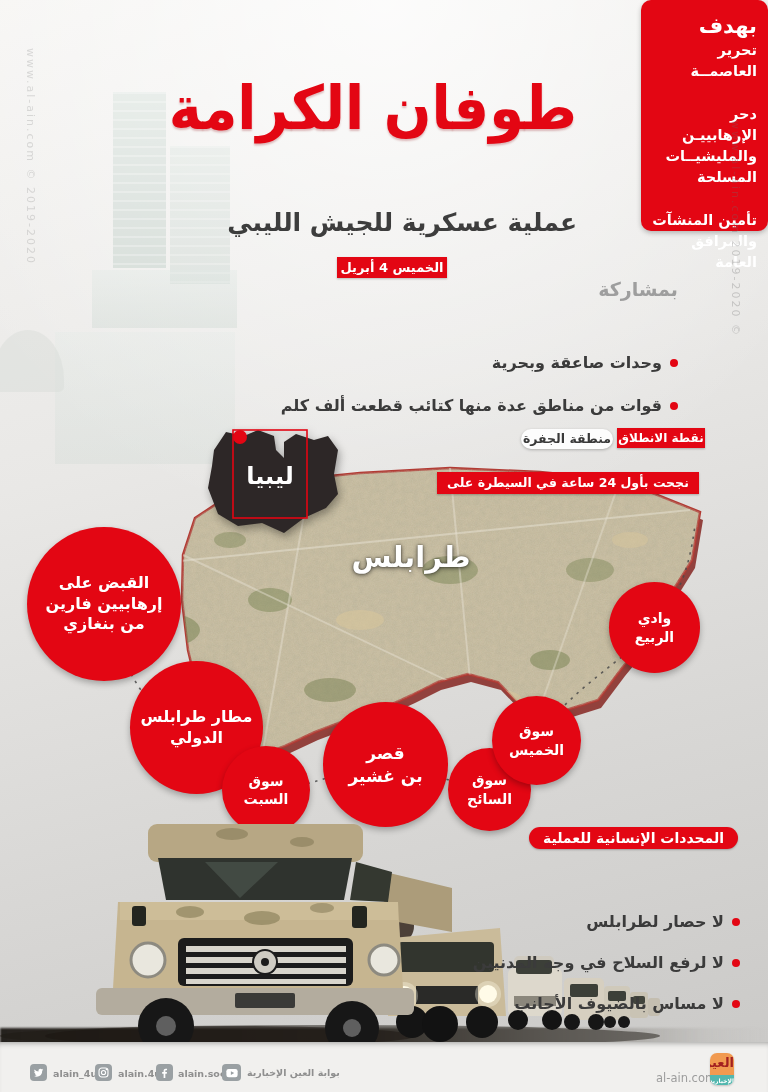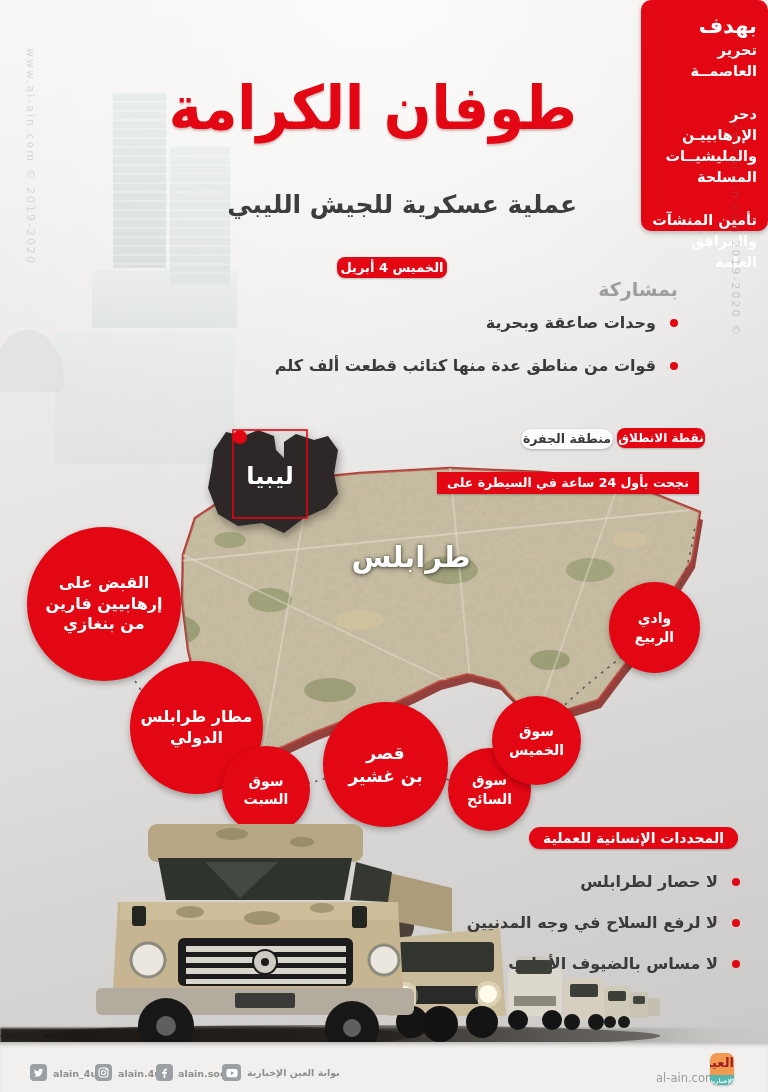--- a/index.html
+++ b/index.html
@@ -16,33 +16,33 @@
   .wm{color:rgba(110,110,110,.22);font-size:11px;letter-spacing:2px;white-space:nowrap;font-family:"DejaVu Sans",sans-serif;}
   .wm-left{left:-78px;top:150px;transform:rotate(90deg);}
   .wm-right{right:-76px;top:222px;transform:rotate(90deg);color:rgba(110,110,110,.3);}
   
   .bld{position:absolute;opacity:.55;background:linear-gradient(180deg,#e2eae6,#cdd8d2);}
   .bld.grid{background-image:repeating-linear-gradient(180deg,rgba(255,255,255,.35) 0 2px,rgba(0,0,0,0) 2px 9px),linear-gradient(180deg,#dde7e2,#c8d4ce);}
   .dome{position:absolute;width:72px;height:62px;border-radius:50% 50% 8% 8% / 80% 80% 8% 8%;background:#d6dcd7;opacity:.45;}
   
   .title{right:191px;top:78px;color:#e30613;font-size:56px;font-weight:bold;line-height:1.0;
          text-shadow:0 2px 2px rgba(140,0,10,.25);transform:scaleY(1.08);transform-origin:top right;}
-  .subtitle{right:191px;top:190px;color:#3d3d3d;font-size:25px;font-weight:bold;}
-  .badge{background:#e30613;color:#fff;font-weight:bold;text-align:center;border-radius:8px;
+  .subtitle{right:191px;top:208px;color:#3d3d3d;font-size:25px;font-weight:bold;}
+  .badge{background:#e30613;color:#fff;font-weight:bold;text-align:center;border-radius:0;
          box-shadow:0 1px 2px rgba(0,0,0,.25);white-space:nowrap;}
   .date-badge{left:337px;top:257px;width:110px;height:21px;font-size:13px;line-height:21px;}
   
   .goals{left:40px;top:235px;width:127px;height:231px;background:#e30613;border-radius:10px;
          color:#fff;padding:14px 11px;text-align:right;box-shadow:0 2px 5px rgba(0,0,0,.25);z-index:4;}
   .goals h2{margin:0 0 2px;font-size:21px;font-weight:bold;}
   .goals p{margin:0;font-size:14.5px;font-weight:bold;line-height:1.45;white-space:pre-line;}
   .goals p + p{margin-top:22px;}
   
   .part-head{right:90px;top:278px;color:#9e9e9e;font-size:19px;font-weight:bold;}
-  .bullet{display:flex;align-items:flex-start;gap:14px;color:#3b3b3b;font-size:16px;font-weight:bold;white-space:nowrap;}
+  .bullet{display:flex;align-items:flex-start;gap:8px;color:#3b3b3b;font-size:16px;font-weight:bold;white-space:nowrap;margin-top:40px;}
   .bullet .dot{width:8px;height:8px;border-radius:50%;background:#e30613;flex:0 0 auto;margin-top:6px;}
   .b1{right:90px;top:313px;} .b2{right:90px;top:356px;}
   
   .launch-label{left:617px;top:428px;width:88px;height:20px;font-size:12px;line-height:20px;z-index:8;}
   .launch-value{left:521px;top:429px;width:92px;height:20px;background:#fdfdfd;color:#3a3a3a;font-size:12.5px;
                 font-weight:bold;line-height:20px;text-align:center;border-radius:11px;box-shadow:0 1px 3px rgba(0,0,0,.25);white-space:nowrap;z-index:8;}
   .achv{left:437px;top:472px;height:22px;font-size:12.5px;line-height:22px;padding:0 10px;border-radius:0;z-index:8;}
   
   .map-svg{left:30px;top:450px;z-index:3;}
   .libya-svg{left:200px;top:420px;z-index:5;filter:drop-shadow(2px 4px 4px rgba(0,0,0,.35));}

